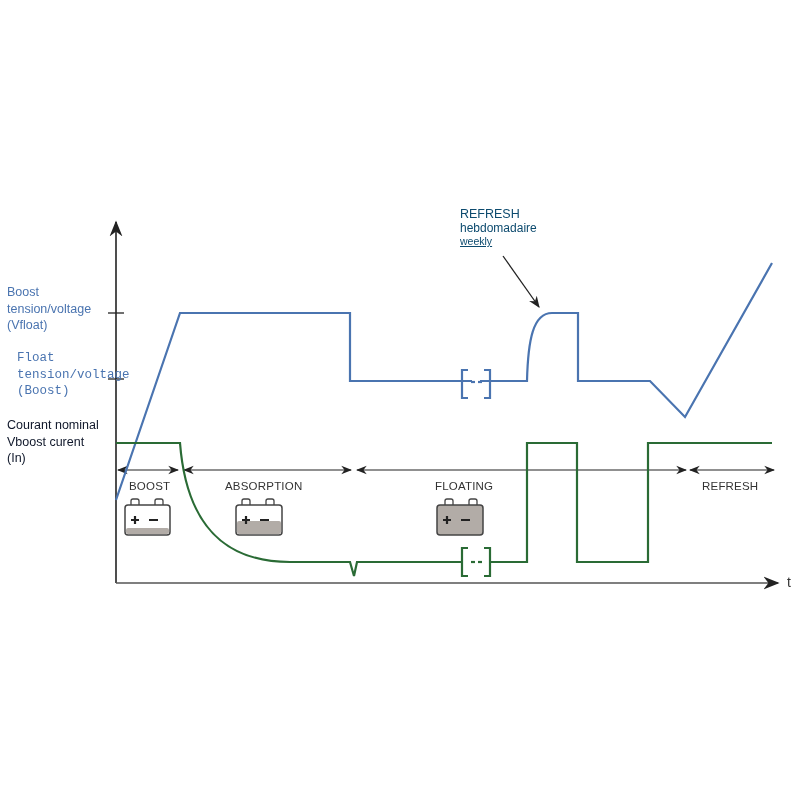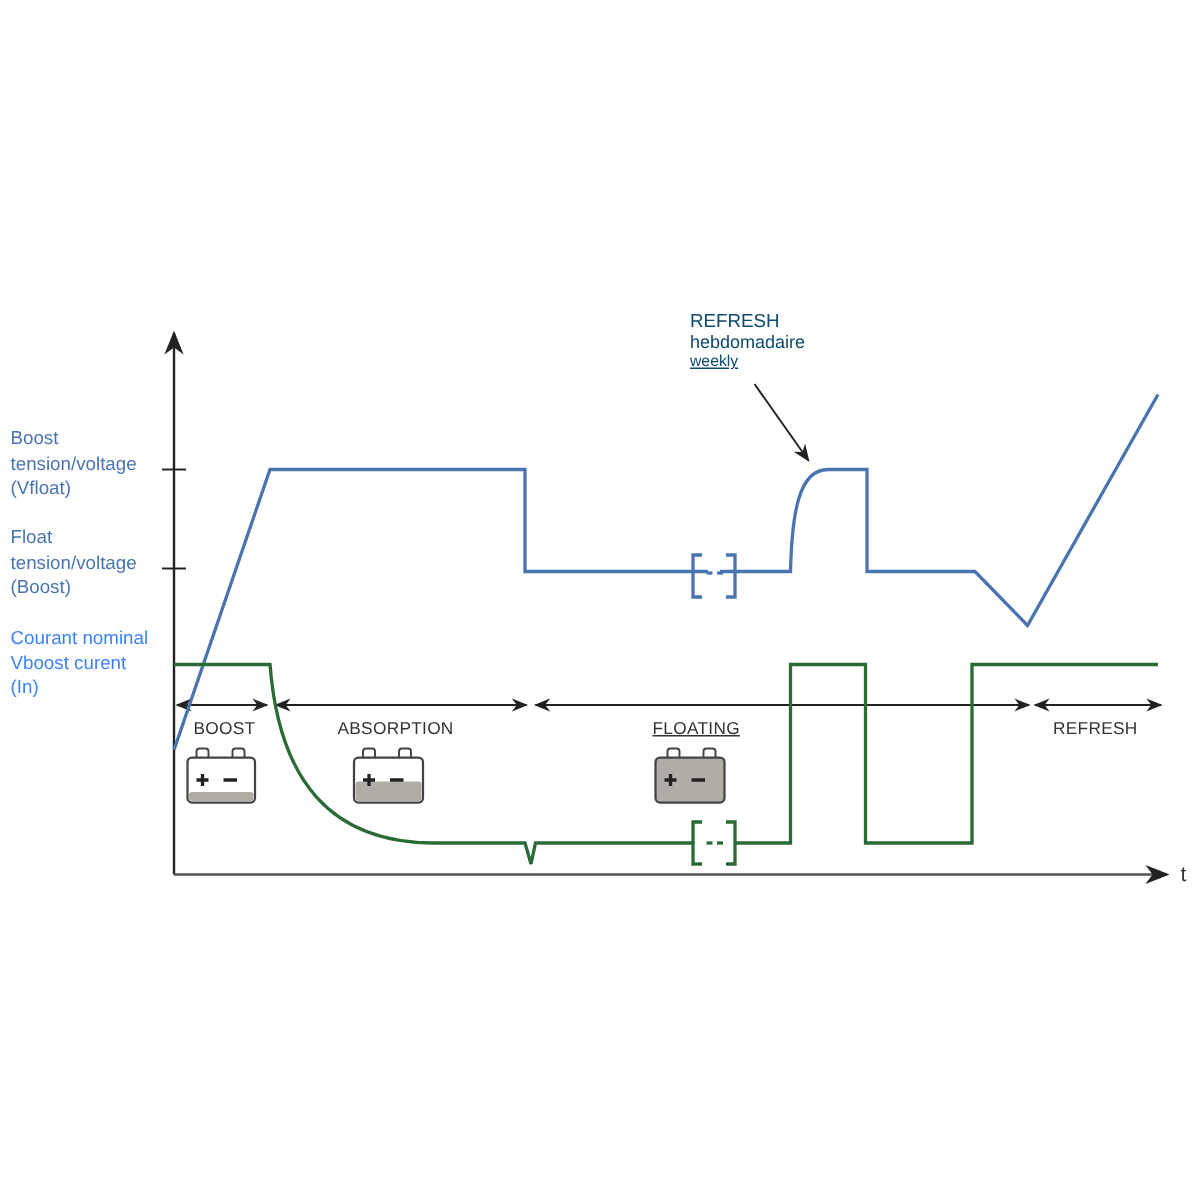--- a/index.html
+++ b/index.html
@@ -1,20 +1,20 @@
 <!DOCTYPE html>
 <html><head>
 <meta charset="utf-8">
 <style>
   html, body { margin: 0; padding: 0; background: #ffffff; }
   body { width: 800px; height: 800px; position: relative; overflow: hidden; font-family: "Liberation Sans", sans-serif; }
   svg { position: absolute; left: 0; top: 0; }
   .lbl { position: absolute; font-size: 12.5px; line-height: 16.5px; white-space: nowrap; }
   .blue { color: #4a74b0; }
-  .green { color: #3b82f6; }
+  .green { color: #0f172a; }
   .dark { color: #0c4a6e; }
   .phase { position: absolute; font-size: 11.5px; color: #333; letter-spacing: 0.2px; }
 </style>
 </head>
 <body>
 
 <svg width="800" height="800" viewBox="0 0 800 800">
   <defs>
     <marker id="arr" viewBox="0 0 10 10" refX="9" refY="5" markerWidth="9" markerHeight="9" orient="auto-start-reverse">
       <path d="M0,1 L10,5 L0,9 L3,5 Z" fill="#222"></path>
@@ -79,33 +79,33 @@
   </g>
 
   <text x="787" y="587" font-family="Liberation Sans, sans-serif" font-size="14" fill="#333">t</text>
 </svg>
 
 <div class="lbl blue" style="left:7px; top:284px;">
   <div>Boost</div>
   <div>tension/voltage</div>
   <div>(Vfloat)</div>
 </div>
-<div class="lbl blue" style="left:7px; top:350px;">
+<div class="lbl blue" style="left:17px; top:350px;font-family:Liberation Mono, monospace;">
   <div>Float</div>
   <div>tension/voltage</div>
   <div>(Boost)</div>
 </div>
 <div class="lbl green" style="left:7px; top:417px;">
   <div>Courant nominal</div>
   <div>Vboost curent</div>
   <div>(In)</div>
 </div>
 
 <div class="phase" style="left:129px; top:480px;">BOOST</div>
 <div class="phase" style="left:225px; top:480px;">ABSORPTION</div>
-<div class="phase" style="left:435px; top:480px;text-decoration:underline;">FLOATING</div>
+<div class="phase" style="left:435px; top:480px;">FLOATING</div>
 <div class="phase" style="left:702px; top:480px;">REFRESH</div>
 
 <div class="lbl dark" style="left:460px; top:207px; font-size:12px; line-height:13px;">
   <div style="font-size:12.5px; line-height:15px;">REFRESH</div>
   <div style="font-size:12px;">hebdomadaire</div>
   <div style="font-size:10.5px;text-decoration:underline;">weekly</div>
 </div>
 
 </body></html>

